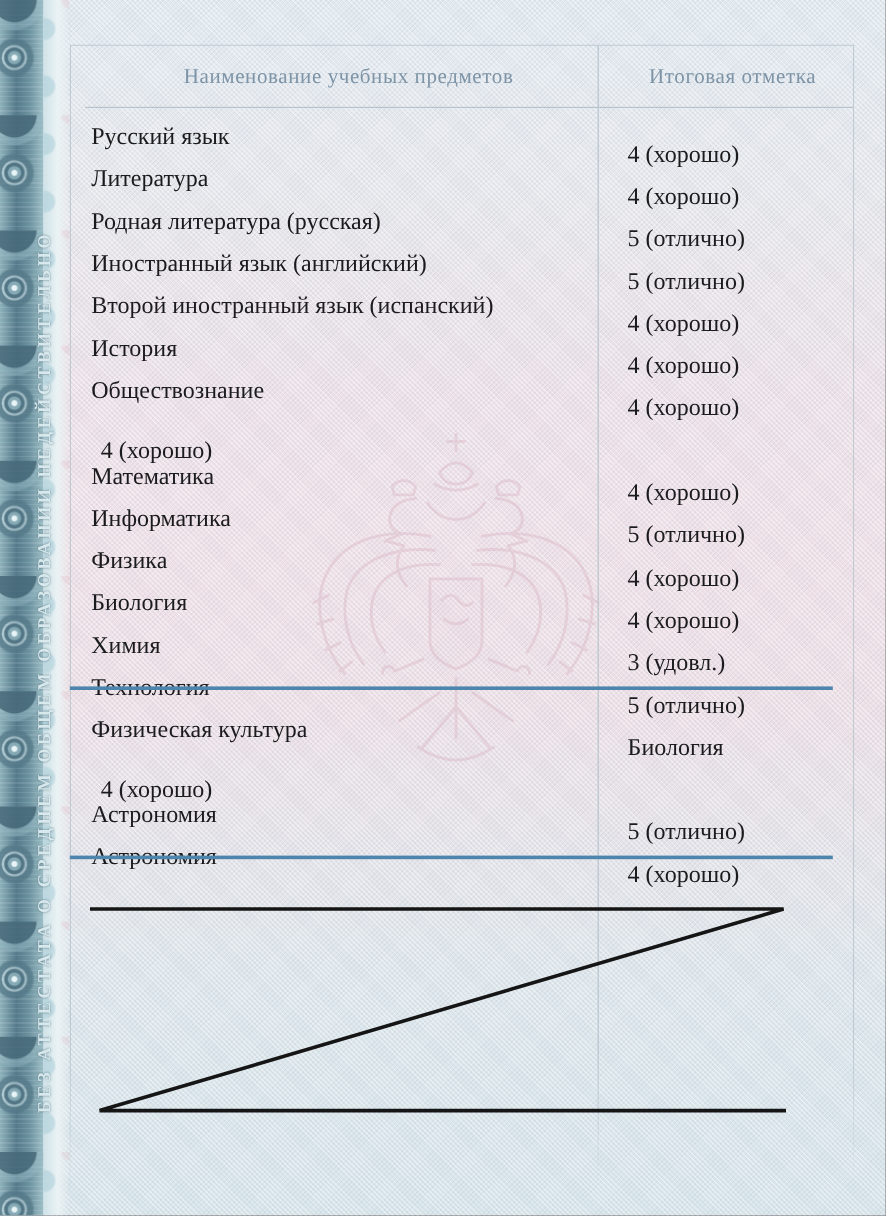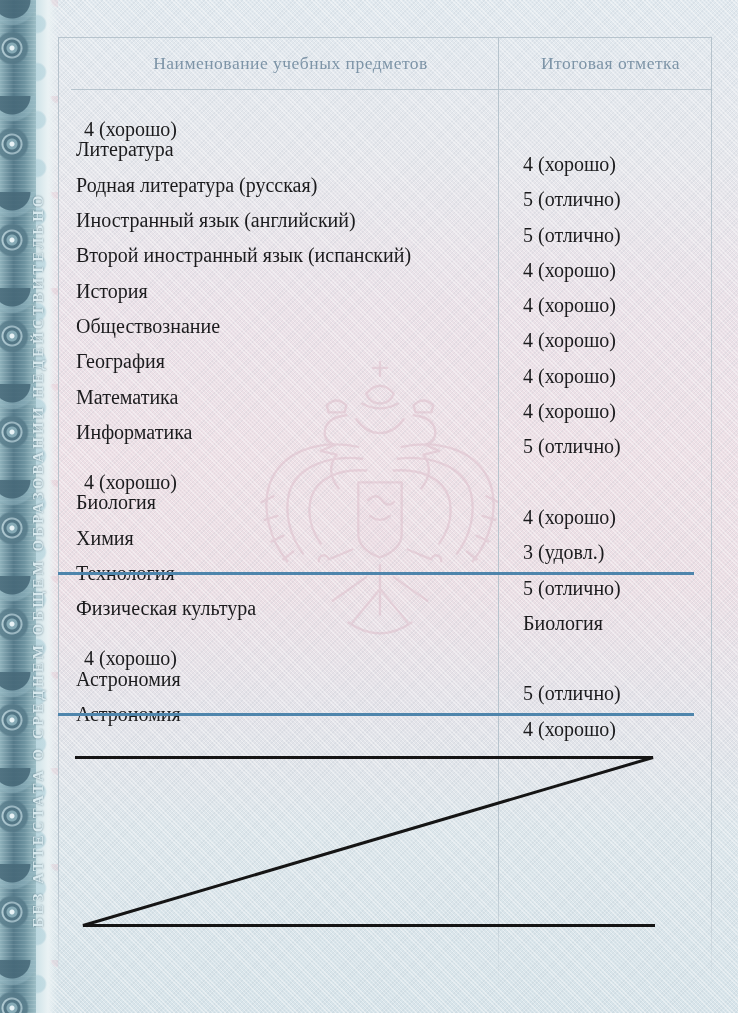--- a/index.html
+++ b/index.html
@@ -101,20 +101,21 @@
   </svg>
 
   <div class="table-box">
     <div class="col-div"></div>
     <div class="thead">
       <div class="th th-subject">Наименование учебных предметов</div>
       <div class="th th-grade">Итоговая отметка</div>
     </div>
     <div class="rows">
         <div class="row">
+          <span class="subject">Русский язык</span>
           <span class="grade">4 (хорошо)</span>
         </div>
         <div class="row">
           <span class="subject">Литература</span>
           <span class="grade">4 (хорошо)</span>
         </div>
         <div class="row">
           <span class="subject">Родная литература (русская)</span>
           <span class="grade">5 (отлично)</span>
         </div>
@@ -128,32 +129,32 @@
         </div>
         <div class="row">
           <span class="subject">История</span>
           <span class="grade">4 (хорошо)</span>
         </div>
         <div class="row">
           <span class="subject">Обществознание</span>
           <span class="grade">4 (хорошо)</span>
         </div>
         <div class="row">
-          <span class="subject">География</span>
           <span class="grade">4 (хорошо)</span>
         </div>
         <div class="row">
           <span class="subject">Математика</span>
           <span class="grade">4 (хорошо)</span>
         </div>
         <div class="row">
           <span class="subject">Информатика</span>
           <span class="grade">5 (отлично)</span>
         </div>
         <div class="row">
+          <span class="subject">Физика</span>
           <span class="grade">4 (хорошо)</span>
         </div>
         <div class="row">
           <span class="subject">Биология</span>
           <span class="grade">4 (хорошо)</span>
         </div>
         <div class="row">
           <span class="subject">Химия</span>
           <span class="grade">3 (удовл.)</span>
         </div>

